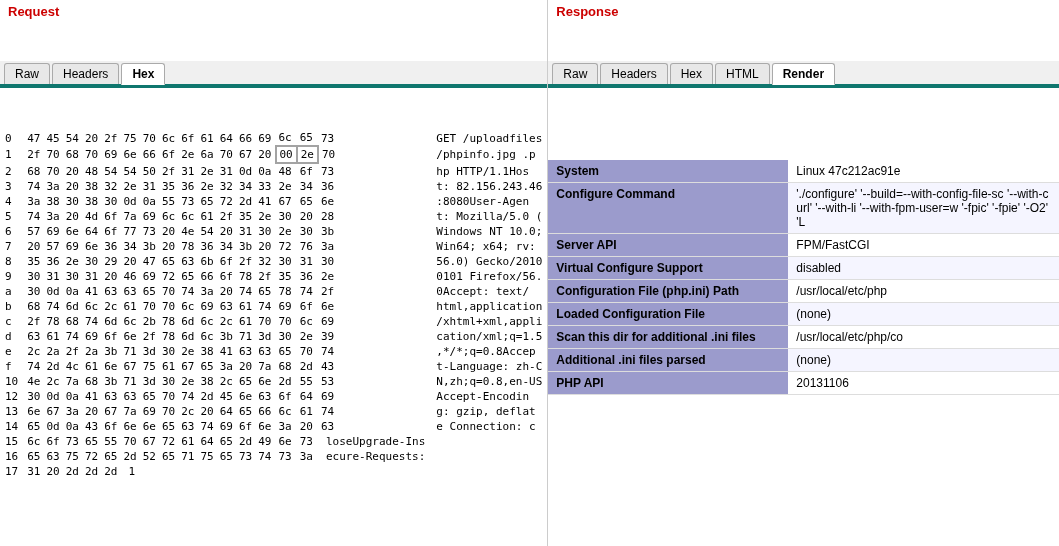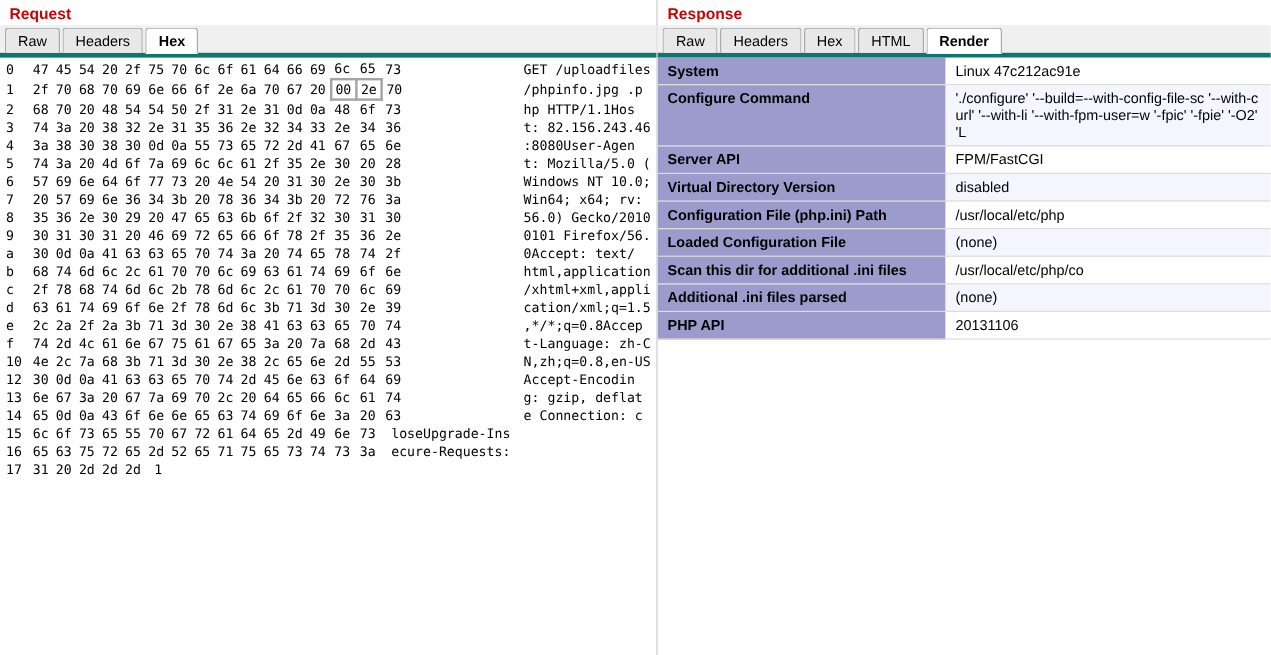--- a/index.html
+++ b/index.html
@@ -10,20 +10,21 @@
       display: flex;
       width: 1059px;
       height: 546px;
       overflow: hidden;
     }
 
     .panel {
       display: flex;
       flex-direction: column;
       flex: 1;
+      gap: 40px;
     }
 
     .panel-left {
       width: 630px;
       border-right: 1px solid #ccc;
     }
 
     .panel-right {
       flex: 1;
       border-radius: 24px;
@@ -107,20 +108,21 @@
 
     .php-version-title {
       font-size: 28px;
       font-weight: bold;
       color: #333;
     }
 
     .info-table {
       width: 100%;
       border-collapse: collapse;
+      margin-top: 32px;
     }
 
     .info-table tr {
       border-bottom: 1px solid #ddd;
     }
 
     .info-table td {
       padding: 4px 8px;
       vertical-align: top;
       font-size: 12px;
@@ -634,21 +636,21 @@
           </tr>
           <tr>
             <td>Configure Command</td>
             <td>'./configure' '--build=--with-config-file-sc '--with-curl' '--with-li '--with-fpm-user=w '-fpic' '-fpie' '-O2' 'L</td>
           </tr>
           <tr>
             <td>Server API</td>
             <td>FPM/FastCGI</td>
           </tr>
           <tr>
-            <td>Virtual Directory Version</td>
+            <td>Virtual Configure Support</td>
             <td>disabled</td>
           </tr>
           <tr>
             <td>Configuration File (php.ini) Path</td>
             <td>/usr/local/etc/php</td>
           </tr>
           <tr>
             <td>Loaded Configuration File</td>
             <td>(none)</td>
           </tr>

